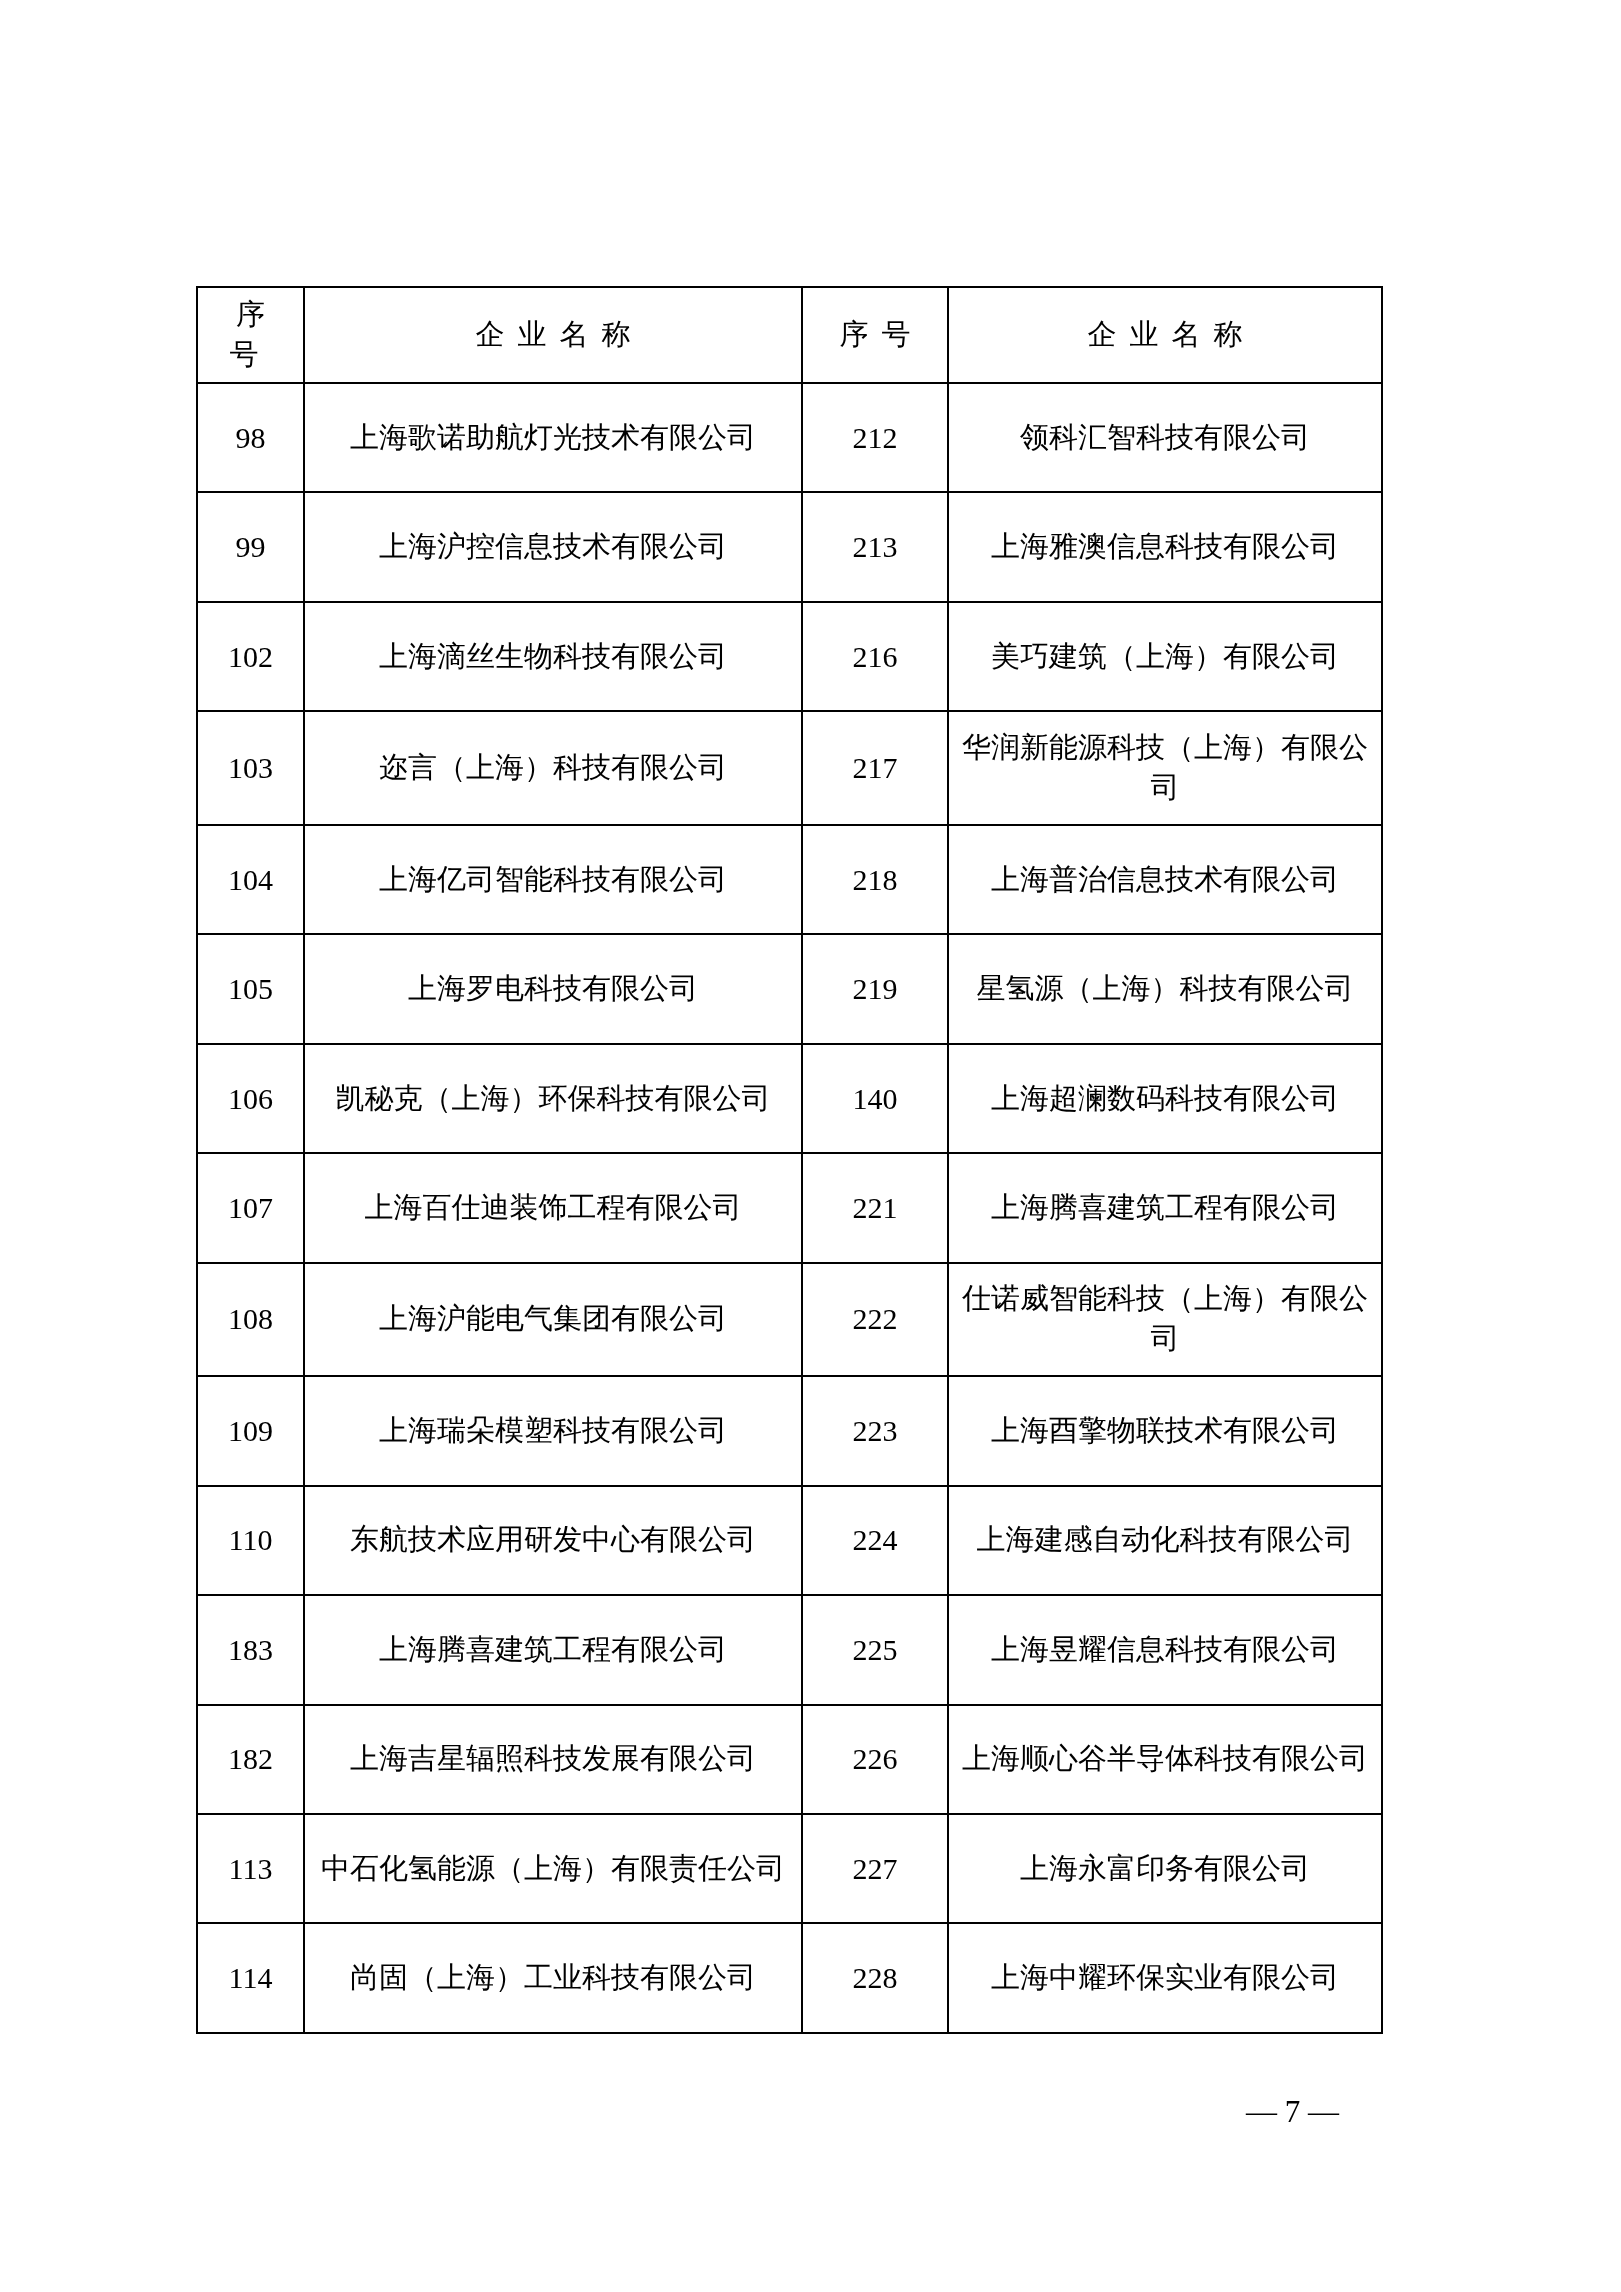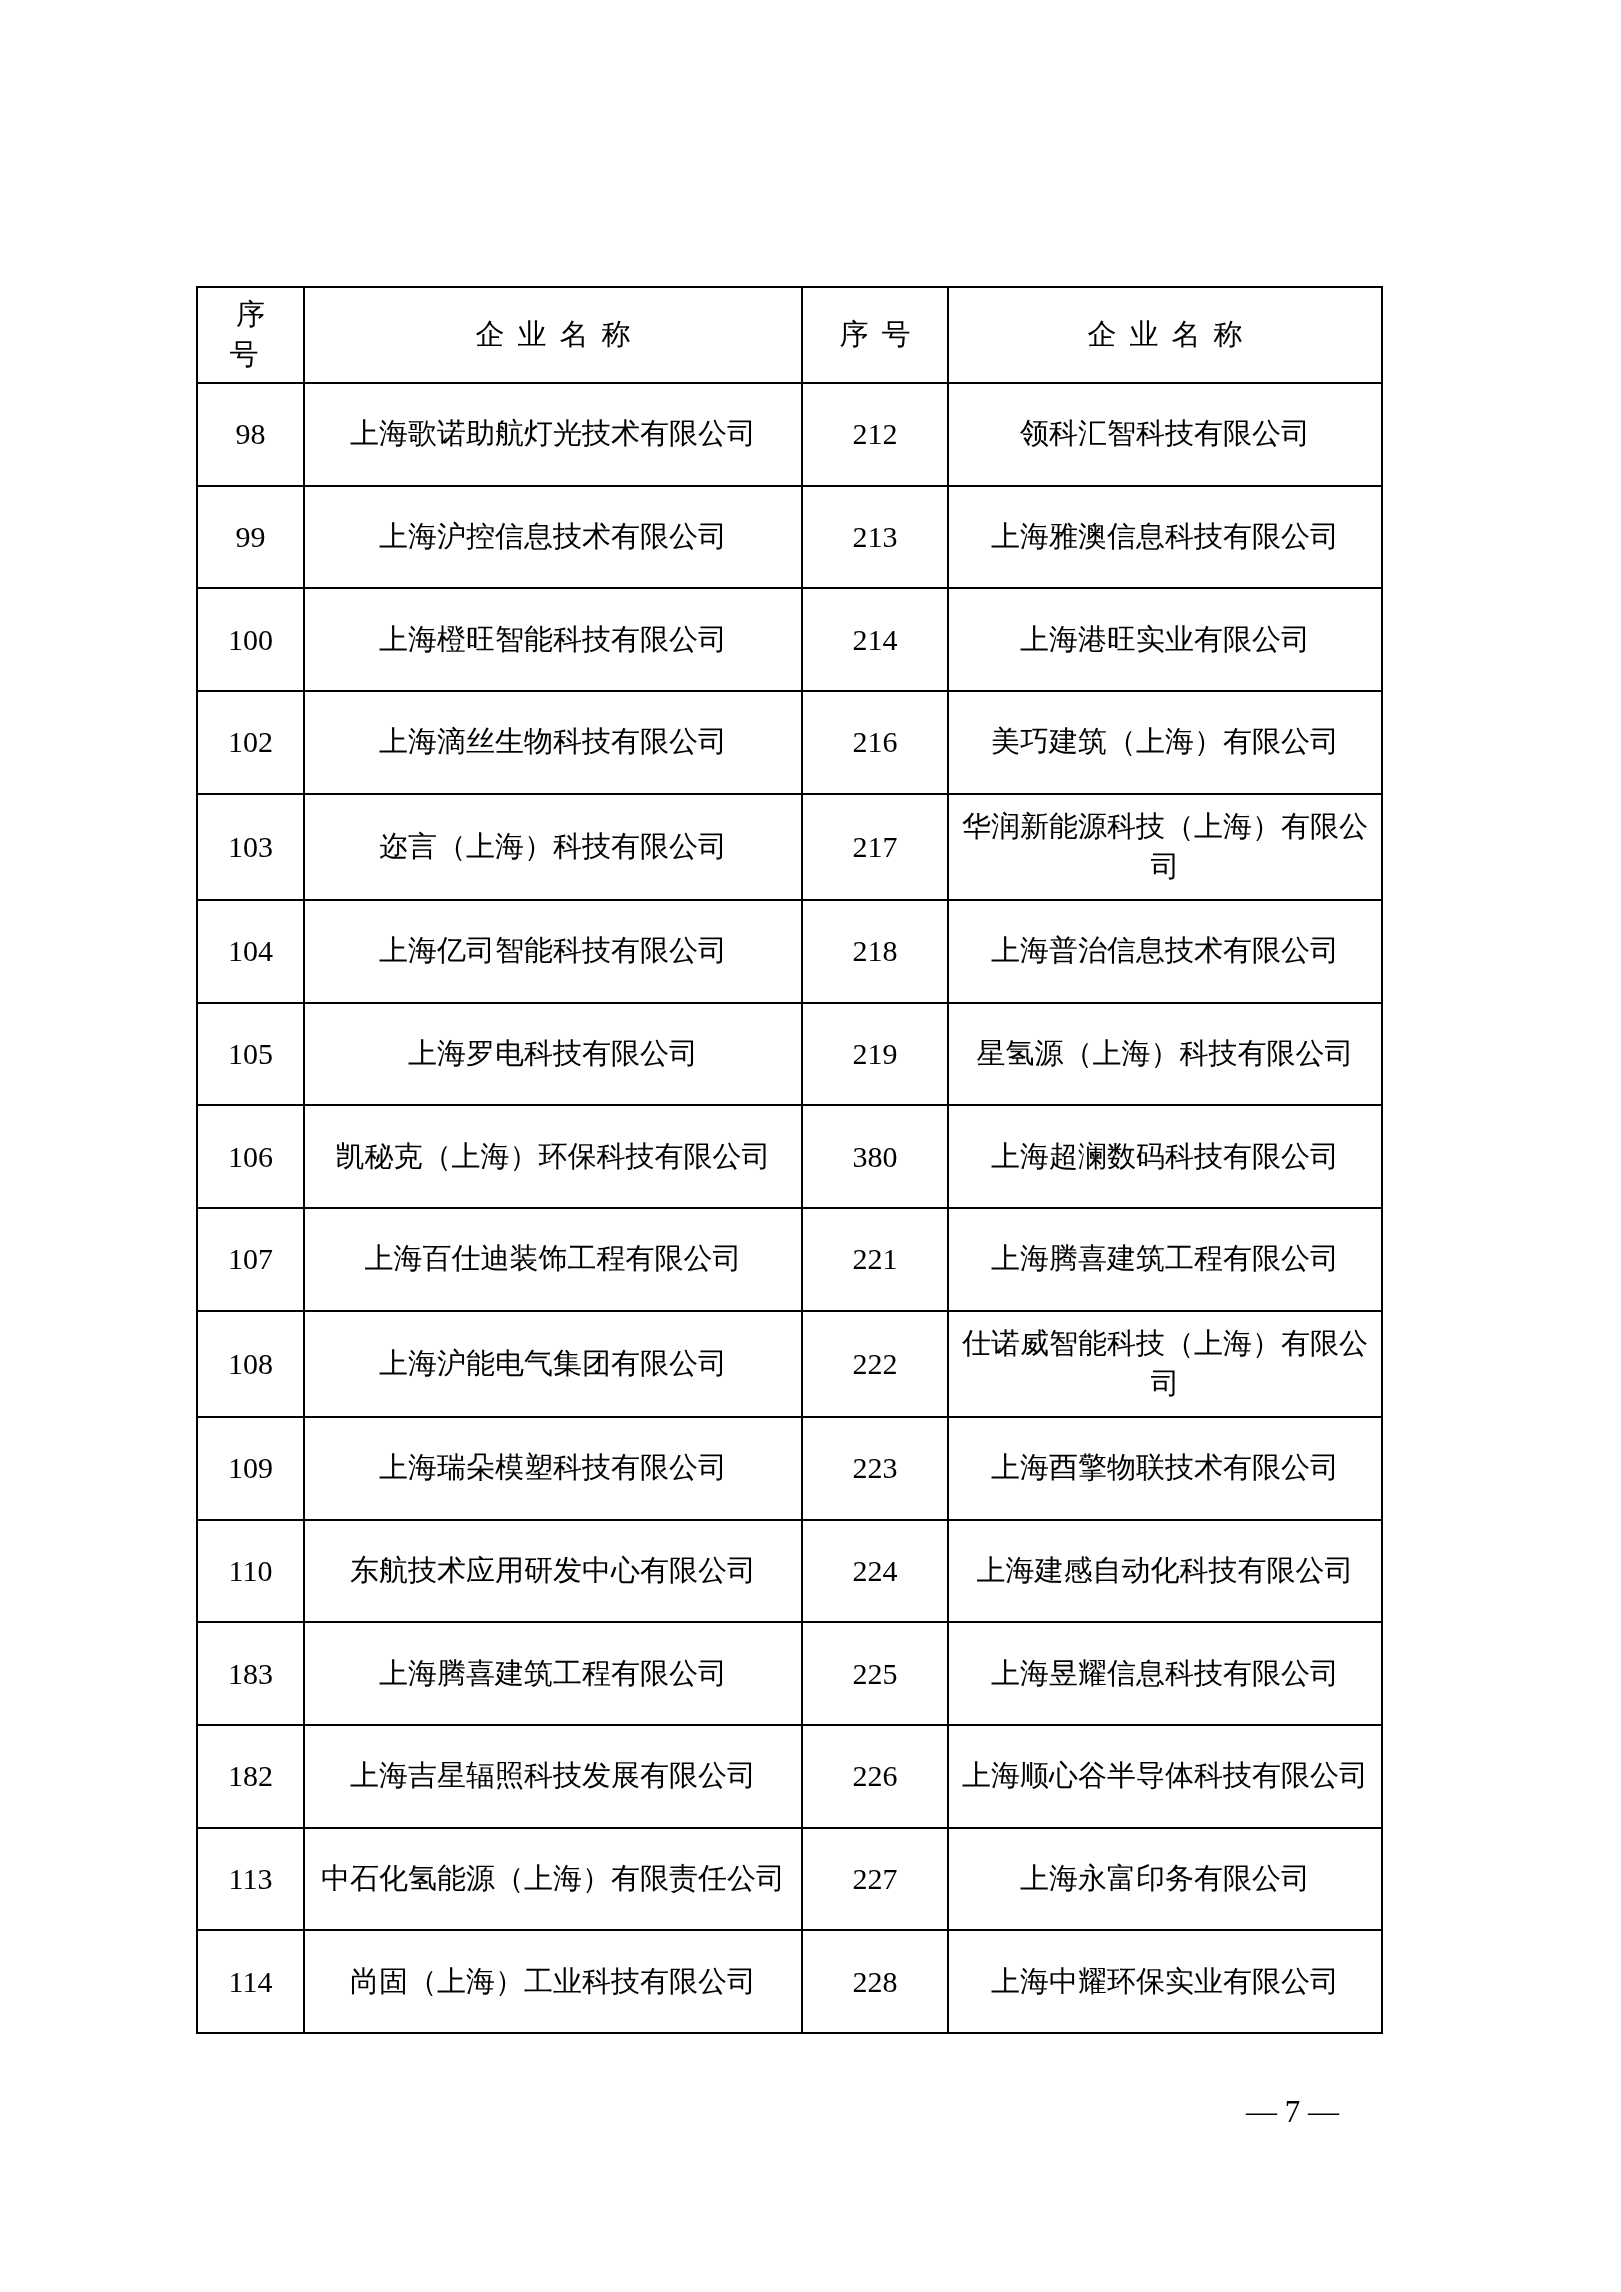--- a/index.html
+++ b/index.html
@@ -93,26 +93,20 @@
           <td class="serial-cell">212</td>
           <td class="company-cell">领科汇智科技有限公司</td>
         </tr>
         <tr>
           <td class="serial-cell">99</td>
           <td class="company-cell">上海沪控信息技术有限公司</td>
           <td class="serial-cell">213</td>
           <td class="company-cell">上海雅澳信息科技有限公司</td>
         </tr>
         <tr>
-          <td class="serial-cell">100</td>
-          <td class="company-cell">上海橙旺智能科技有限公司</td>
-          <td class="serial-cell">214</td>
-          <td class="company-cell">上海港旺实业有限公司</td>
-        </tr>
-        <tr>
           <td class="serial-cell">102</td>
           <td class="company-cell">上海滴丝生物科技有限公司</td>
           <td class="serial-cell">216</td>
           <td class="company-cell">美巧建筑（上海）有限公司</td>
         </tr>
         <tr>
           <td class="serial-cell">103</td>
           <td class="company-cell">迩言（上海）科技有限公司</td>
           <td class="serial-cell">217</td>
           <td class="company-cell">华润新能源科技（上海）有限公司</td>
@@ -125,21 +119,21 @@
         </tr>
         <tr>
           <td class="serial-cell">105</td>
           <td class="company-cell">上海罗电科技有限公司</td>
           <td class="serial-cell">219</td>
           <td class="company-cell">星氢源（上海）科技有限公司</td>
         </tr>
         <tr>
           <td class="serial-cell">106</td>
           <td class="company-cell">凯秘克（上海）环保科技有限公司</td>
-          <td class="serial-cell">380</td>
+          <td class="serial-cell">140</td>
           <td class="company-cell">上海超澜数码科技有限公司</td>
         </tr>
         <tr>
           <td class="serial-cell">107</td>
           <td class="company-cell">上海百仕迪装饰工程有限公司</td>
           <td class="serial-cell">221</td>
           <td class="company-cell">上海腾喜建筑工程有限公司</td>
         </tr>
         <tr>
           <td class="serial-cell">108</td>

